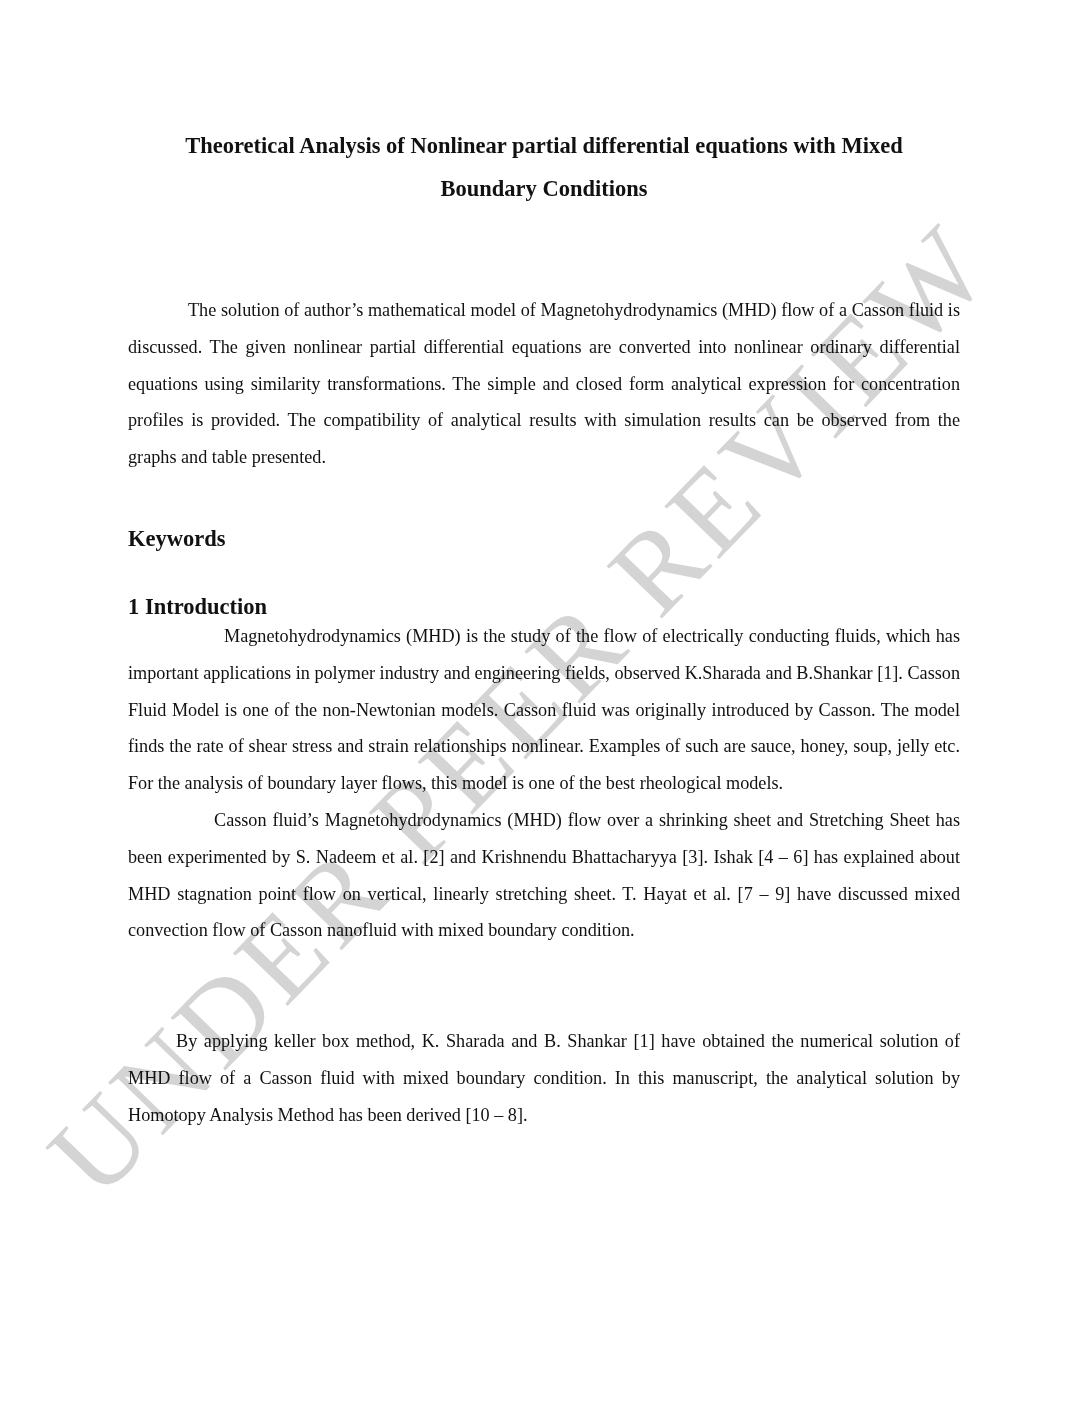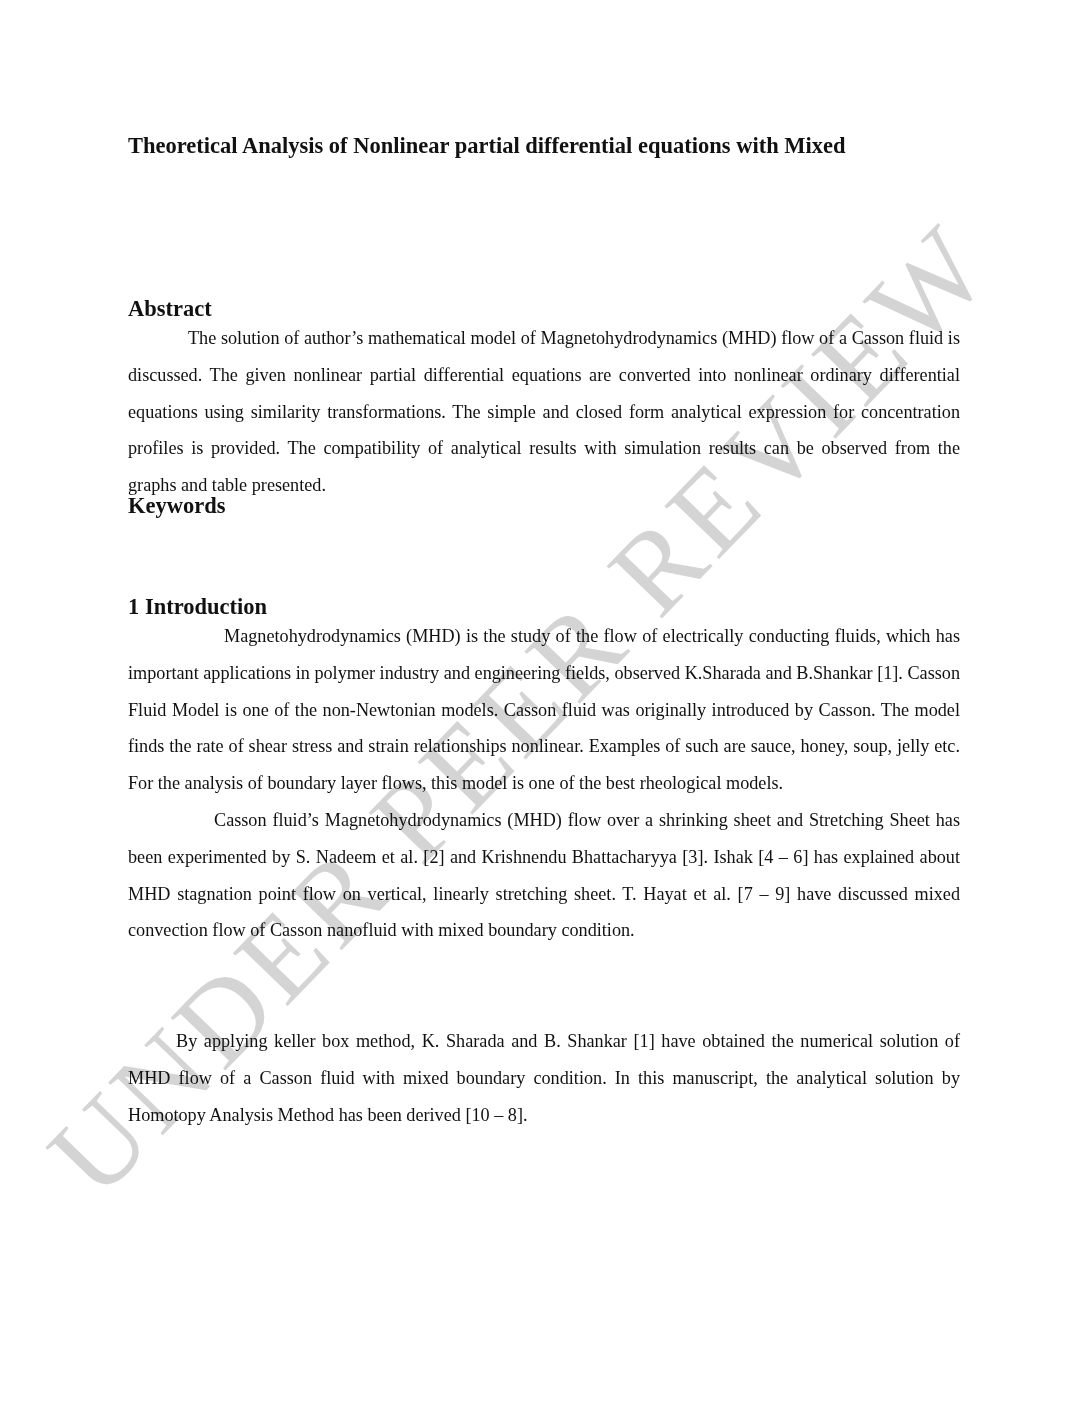--- a/index.html
+++ b/index.html
@@ -9,46 +9,46 @@
   .watermark {
     position: absolute; left: 520px; top: 710px;
     transform: translate(-50%, -50%) rotate(-46deg);
     font-family: "Liberation Serif", "DejaVu Serif", serif;
     font-size: 116px; letter-spacing: 6px; white-space: nowrap;
     color: #d4d4d4; z-index: 0; pointer-events: none;
   }
   .content { position: absolute; left: 128px; width: 832px; z-index: 1; }
   .title {
     position: absolute; left: 128px; width: 832px; top: 124px;
-    font-weight: bold; font-size: 22.5px; line-height: 43px; z-index: 1;
+    text-align: center; font-weight: bold; font-size: 22.5px; line-height: 43px; z-index: 1;
   }
   .h { font-weight: bold; font-size: 22.5px; line-height: 28px; margin: 0; }
   .p { font-size: 18.2px; line-height: 36.8px; text-align: justify; text-align-last: left; margin: 0; }
   .indent1 { text-indent: 60px; }
   .indent2 { text-indent: 96px; }
   .indent3 { text-indent: 86px; font-family: Liberation Serif, serif; }
   .indent4 { text-indent: 48px; }
 </style>
 </head>
 <body>
 
 <div class="page">
 
   <div class="watermark">UNDER PEER REVIEW</div>
 
   <div class="title">
     <div>Theoretical Analysis of Nonlinear partial differential equations with Mixed</div>
+    <div>Boundary Conditions</div>
   </div>
 
   <section class="content" style="top:295px;">
-    <h2 class="h">Abstract</h2>
     <p class="p indent1" style="margin-top:-3px;">The solution of author’s mathematical model of Magnetohydrodynamics (MHD) flow of a Casson fluid is discussed.  The given nonlinear partial differential equations are converted into nonlinear ordinary differential equations using similarity transformations. The simple and closed form analytical expression for concentration profiles is provided. The compatibility of analytical results with simulation results can be observed from the graphs and table presented.</p>
   </section>
 
-  <section class="content" style="top:492px;">
+  <section class="content" style="top:525px;">
     <h2 class="h">Keywords</h2>
   </section>
 
   <section class="content" style="top:593px;">
     <h2 class="h">1 Introduction</h2>
     <p class="p indent2" style="margin-top:-3px;">Magnetohydrodynamics (MHD) is the study of the flow of electrically conducting fluids, which has important applications in polymer industry and engineering fields, observed K.Sharada and B.Shankar [1]. Casson Fluid Model is one of the non-Newtonian models. Casson fluid was originally introduced by Casson. The model finds the rate of shear stress and strain relationships nonlinear. Examples of such are sauce, honey, soup, jelly etc. For the analysis of boundary layer flows, this model is one of the best rheological models.</p>
     <p class="p indent3" style="margin-top:0px;">Casson fluid’s Magnetohydrodynamics (MHD) flow over a shrinking sheet and Stretching Sheet has been experimented by S. Nadeem et al. [2] and Krishnendu Bhattacharyya [3]. Ishak [4 – 6] has explained about MHD stagnation point flow on vertical, linearly stretching sheet. T. Hayat et al. [7 – 9] have discussed mixed convection flow of Casson nanofluid with mixed boundary condition.</p>
     <p class="p indent4" style="margin-top:74px;">By applying keller box method, K. Sharada and B. Shankar [1] have obtained the numerical solution of MHD flow of a Casson fluid with mixed boundary condition. In this manuscript, the analytical solution by Homotopy Analysis Method has been derived [10 – 8].</p>
   </section>
 

